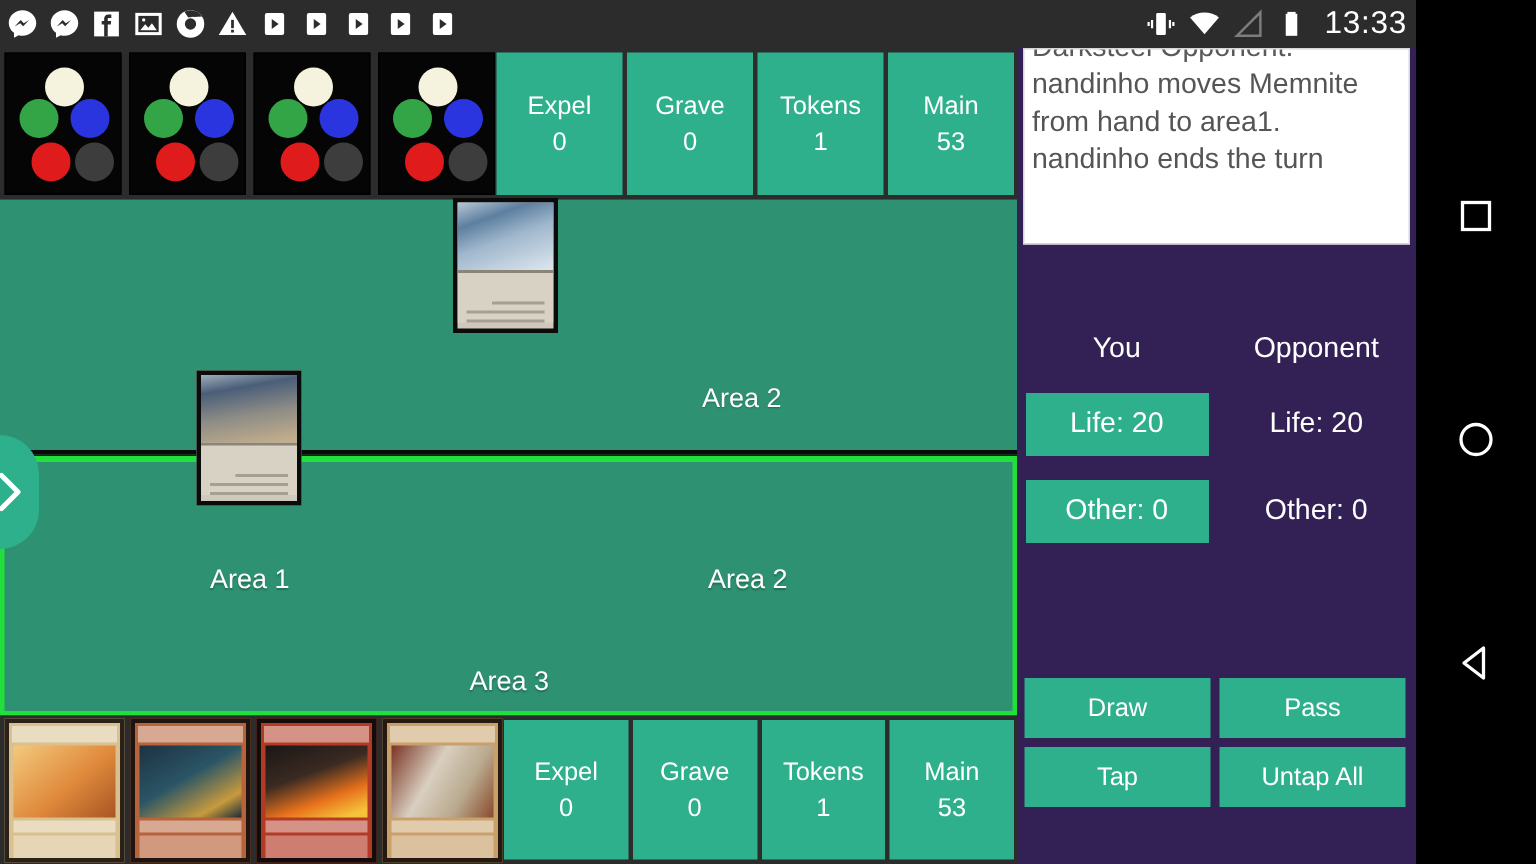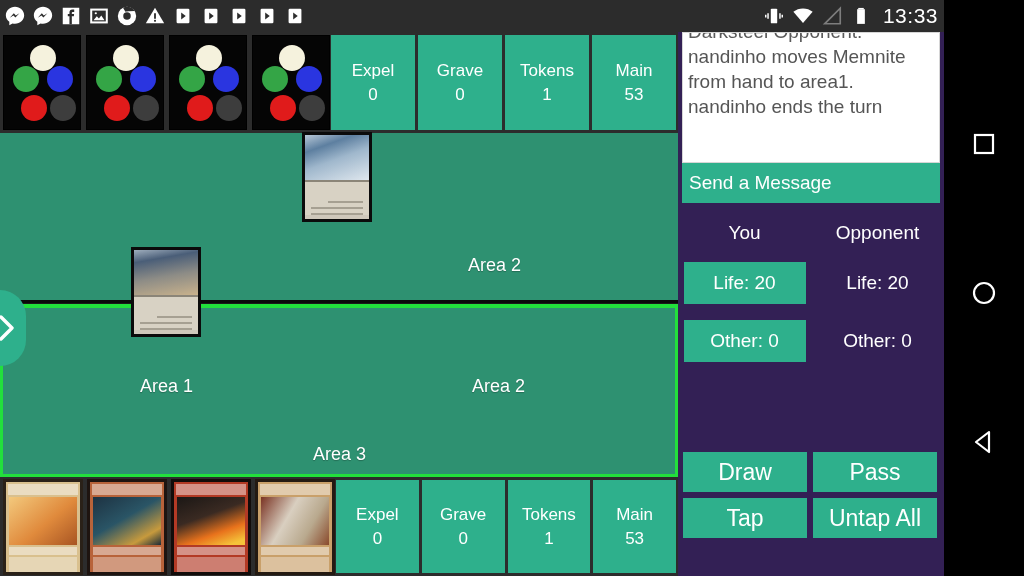--- a/index.html
+++ b/index.html
@@ -128,21 +128,21 @@
   .phead { color:#fff; font-size:19px; padding:10px 0 18px; }
   .statbtn {
     background:#2eb08c; color:#fff; font-size:19px; width:122px; height:42px;
     display:flex; align-items:center; justify-content:center; cursor:pointer; border:none;
   }
   .stattxt { color:#fff; font-size:19px; width:122px; text-align:center; }
   .prow.stat { margin-bottom:16px; }
 
   .actions { position:absolute; left:0; top:420px; width:266px; display:flex; flex-wrap:wrap; gap:6px; padding:0 5px; }
   .actbtn {
-    background:#2eb08c; color:#fff; font-size:23px; width:124px; height:40px;
+    background:#2eb08c; color:#fff; font-size:17px; width:124px; height:40px;
     display:flex; align-items:center; justify-content:center; cursor:pointer; border:none;
   }
 </style>
 </head>
 <body>
 
 <div id="root">
 
   <div class="statusbar">
     <div class="sb-left">
@@ -399,23 +399,20 @@
     </div>
 
     <div class="side-col">
 
       <div class="chatbox">
         <div class="chatline partial">Darksteel Opponent.</div>
         <div class="chatline">nandinho moves Memnite from hand to area1.</div>
         <div class="chatline">nandinho ends the turn</div>
       </div>
 
-      <div class="sendbar">
-        <span>Send a Message</span>
-      </div>
 
       <div class="players">
         <div class="prow">
           <div class="pcol">
             <div class="phead">You</div>
           </div>
           <div class="pcol">
             <div class="phead">Opponent</div>
           </div>
         </div>

